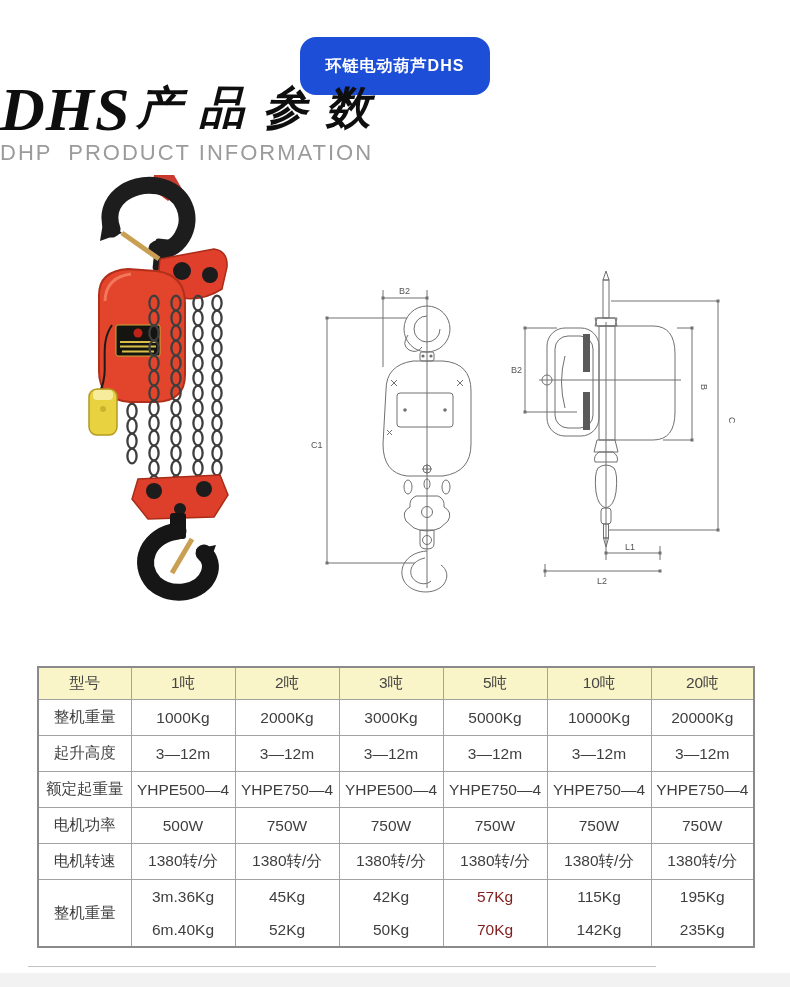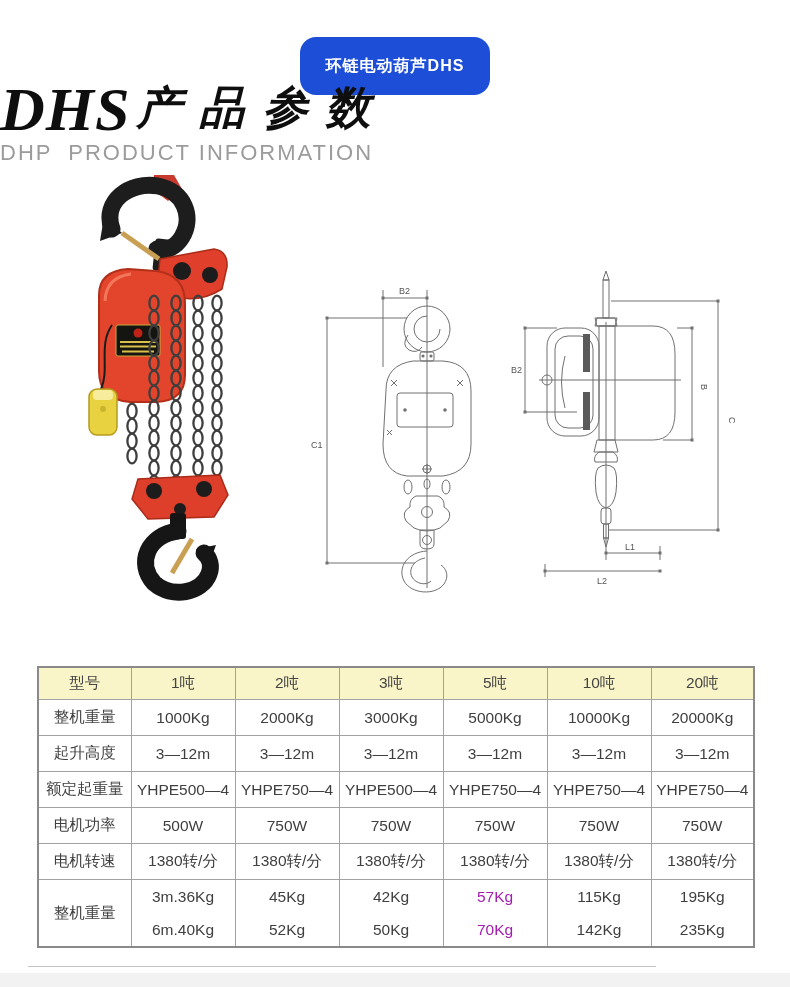--- a/index.html
+++ b/index.html
@@ -21,21 +21,21 @@
   .fig-side{left:505px;top:262px;}
   .fig text{font-family:"Liberation Sans","DejaVu Sans",sans-serif;font-size:9px;fill:#555;}
   
   .spec-table{position:absolute;left:37px;top:642px;width:716px;border-collapse:collapse;
               table-layout:fixed;border:2px solid #8a8a8a;margin-top:24px;}
   .spec-table td{border:1px solid #a2a2a2;text-align:center;vertical-align:middle;color:#3f3f3f;
                  font-size:15.5px;height:35px;padding:0;overflow:hidden;}
   .spec-table tr.head td{background:#FAF5C8;height:31px;color:#454545;}
   .spec-table td.wt{height:66px;}
   .wline{height:33px;line-height:33px;text-align:center;}
-  .hl{color:#a21caf;}
+  .hl{color:#7f1d1d;}
   
   .footer-line{position:absolute;left:28px;top:966px;width:628px;height:1px;background:#c3c3c3;}
   .footer-strip{position:absolute;left:0;top:973px;width:790px;height:14px;background:#f2f2f2;}
 </style>
 </head>
 <body>
 
 <div class="page">
 
   <div class="badge-wrap">

